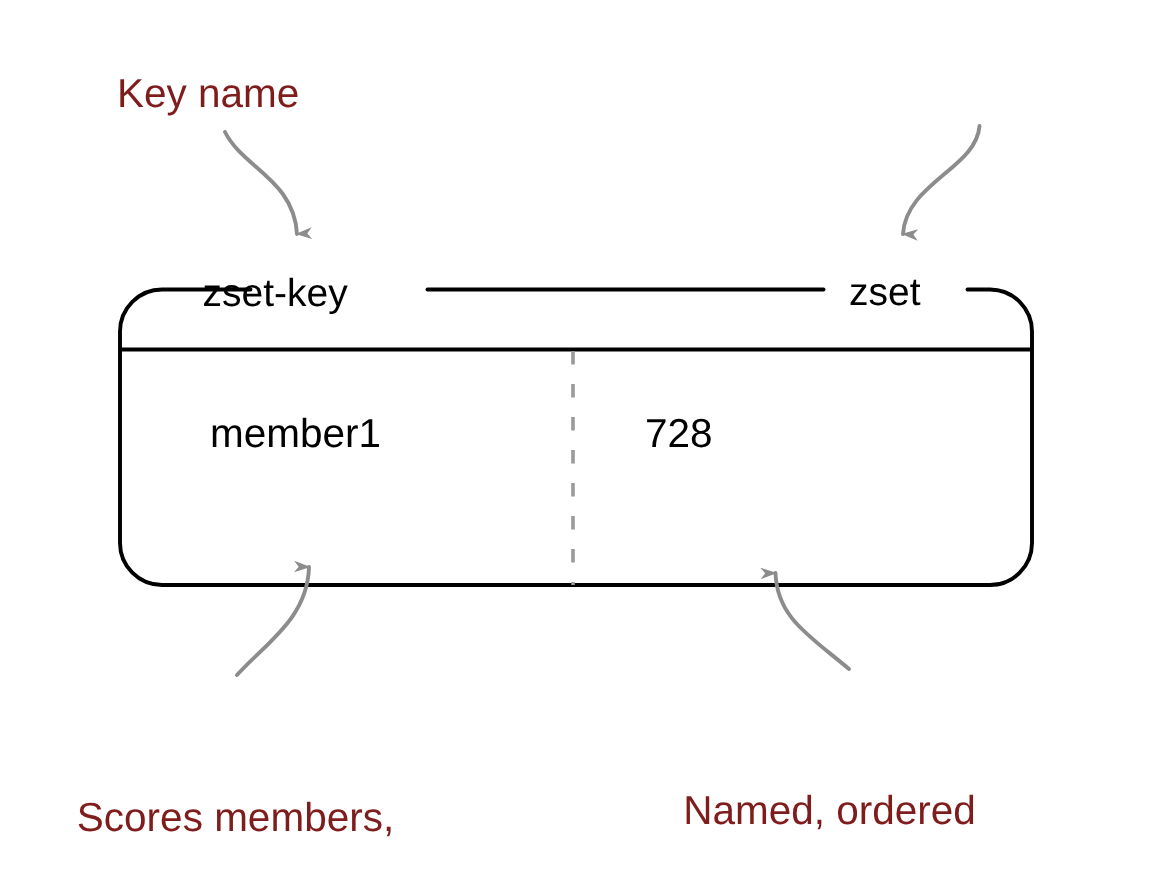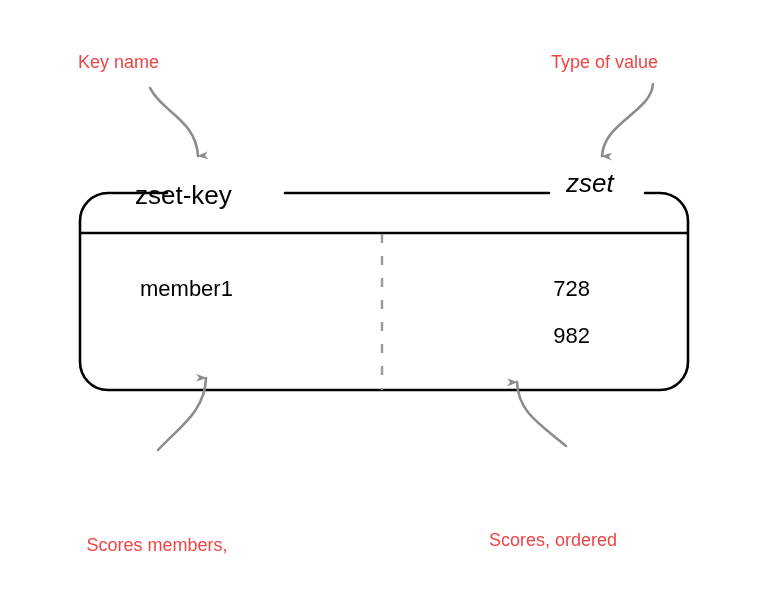--- a/index.html
+++ b/index.html
@@ -20,23 +20,23 @@
   }
   #diagram-svg {
     position: absolute;
     left: 0;
     top: 0;
     width: 768px;
     height: 589px;
   }
   .annot {
     position: absolute;
-    color: #ef4444;
+    color: #7f1d1d;
     font-family: "Liberation Sans", sans-serif;
-    font-size: 18px;
+    font-size: 27px;
     line-height: 36px;
     white-space: pre;
     text-align: center;
   }
   .annot-left-top {
     left: 78px;
     top: 44px;
     text-align: left;
   }
   .annot-right-top {
@@ -63,39 +63,38 @@
     font-size: 26px;
     line-height: 30px;
     white-space: pre;
   }
   .hdr-key {
     left: 135px;
     top: 180px;
   }
   .hdr-type {
     left: 566px;
-    top: 168px;
-    font-style: italic;
+    top: 179px;
   }
   .cell {
     position: absolute;
     color: #000000;
     font-family: "Liberation Sans", sans-serif;
-    font-size: 22px;
+    font-size: 27px;
     line-height: 32px;
     white-space: pre;
   }
   .cell-member-col {
     left: 140px;
     text-align: left;
   }
   .cell-score-col {
     left: 430px;
     width: 160px;
-    text-align: right;
+    text-align: left;
   }
   .row0-y { top: 273px; }
   .row1-y { top: 320px; }
 </style>
 </head>
 <body>
 
 <div id="diagram-root">
 
   <svg id="diagram-svg" viewBox="0 0 768 589">
@@ -129,35 +128,33 @@
 
     <path d="M 653 84 C 651 112, 604 122, 602 156" fill="none" stroke="#8c8c8c" stroke-width="2.6" stroke-linecap="round" marker-end="url(#arrowheadDown)"></path>
 
     <path d="M 158 450 C 178 428, 205 412, 206 378" fill="none" stroke="#8c8c8c" stroke-width="2.6" stroke-linecap="round" marker-end="url(#arrowheadUp)"></path>
 
     <path d="M 566 446 C 540 424, 518 412, 517 382" fill="none" stroke="#8c8c8c" stroke-width="2.6" stroke-linecap="round" marker-end="url(#arrowheadUp)"></path>
   </svg>
 
   <div class="annot annot-left-top">Key name</div>
 
-  <div class="annot annot-right-top">Type of value</div>
 
   <div class="hdr hdr-key">zset-key</div>
 
   <div class="hdr hdr-type">zset</div>
 
   <div class="cell cell-member-col row0-y">member1</div>
   <div class="cell cell-score-col row0-y">728</div>
 
-  <div class="cell cell-score-col row1-y">982</div>
 
   <div class="annot annot-left-bottom">
     <div>Scores members,</div>
     
     
   </div>
 
   <div class="annot annot-right-bottom">
-    <div>Scores, ordered</div>
+    <div>Named, ordered</div>
     
   </div>
 
 </div>
 
 </body></html>

